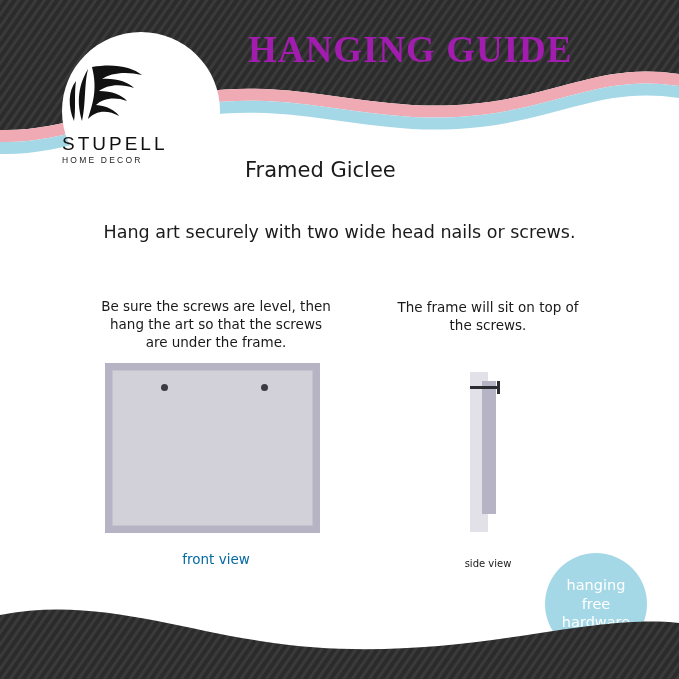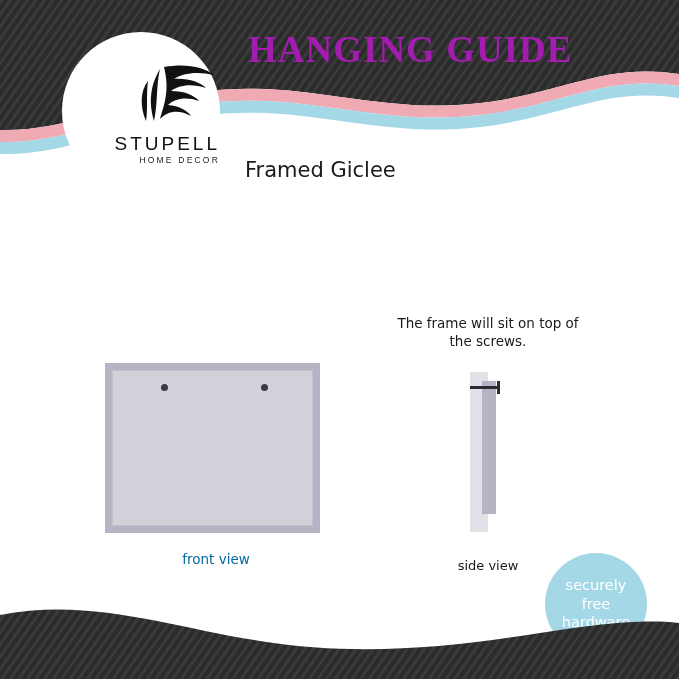--- a/index.html
+++ b/index.html
@@ -32,21 +32,21 @@
   }
   
   .logo-circle {
     position: absolute;
     left: 62px; top: 32px;
     width: 158px; height: 158px;
     border-radius: 50%;
     background: #ffffff;
     display: flex;
     flex-direction: column;
-    align-items: flex-end;
+    align-items: flex-start;
     justify-content: center;
   }
   .logo-mark {
     width: 86px; height: 66px;
     margin-top: 4px;
   }
   .logo-name {
     font-family: "Liberation Sans", sans-serif;
     font-size: 19px;
     letter-spacing: 3px;
@@ -104,38 +104,37 @@
   }
   .panel-right-caption {
     position: absolute;
     left: 390px; top: 298px;
     width: 196px;
     text-align: center;
     font-family: "DejaVu Sans", sans-serif;
     font-size: 13.5px;
     line-height: 1.35;
     color: #1a1a1a;
-    margin-top: 16px;
   }
   .front-view-label {
     position: absolute;
     left: 100px; top: 551px;
     width: 232px;
     text-align: center;
     font-family: "DejaVu Sans", sans-serif;
     font-size: 13.5px;
     color: #0369a1;
   }
   .side-view-label {
     position: absolute;
     left: 390px; top: 558px;
     width: 196px;
     text-align: center;
     font-family: "DejaVu Sans", sans-serif;
-    font-size: 13px;
+    font-size: 10px;
     color: #1a1a1a;
   }
   
   .frame-front {
     position: absolute;
     left: 105px; top: 363px;
     width: 215px; height: 170px;
     background: #b6b4c4;
     padding: 7px;
   }
@@ -224,41 +223,43 @@
       <path d="M14 20 C12 34 14 48 12 60 C6 46 6 30 14 20 Z" fill="#111"></path>
     </svg>
     <div class="logo-name">STUPELL</div>
     <div class="logo-sub">HOME DECOR</div>
   </div>
 
   <div class="header-title">HANGING GUIDE</div>
 
   <div class="subtitle">Framed Giclee</div>
 
-
+  <div class="intro">Hang art securely with two wide head nails or screws.</div>
+
+  <div class="panel-left-caption">Be sure the screws are level, then hang the art so that the screws are under the frame.</div>
 
   <div class="frame-front">
     <div class="frame-front-inner"></div>
   </div>
   <div class="screw-dot left"></div>
   <div class="screw-dot right"></div>
 
   <div class="front-view-label">front view</div>
 
   <div class="panel-right-caption">The frame will sit on top of the screws.</div>
 
   <div class="side-wall"></div>
   <div class="side-frame"></div>
   <div class="side-screw"></div>
   <div class="side-screw-head"></div>
 
   <div class="side-view-label">side view</div>
 
   <div class="badge">
-    <span>securely</span>
+    <span>hanging</span>
     <span>free</span>
     <span>hardware</span>
   </div>
 
   <div class="band-bottom">
     <svg width="679" height="110" viewBox="0 0 679 110">
       <defs>
         <pattern id="stripes2" width="7" height="7" patternUnits="userSpaceOnUse" patternTransform="rotate(35)">
           <rect width="7" height="7" fill="#2b2b2b"></rect>
           <rect width="3" height="7" fill="#3a3a3a"></rect>

